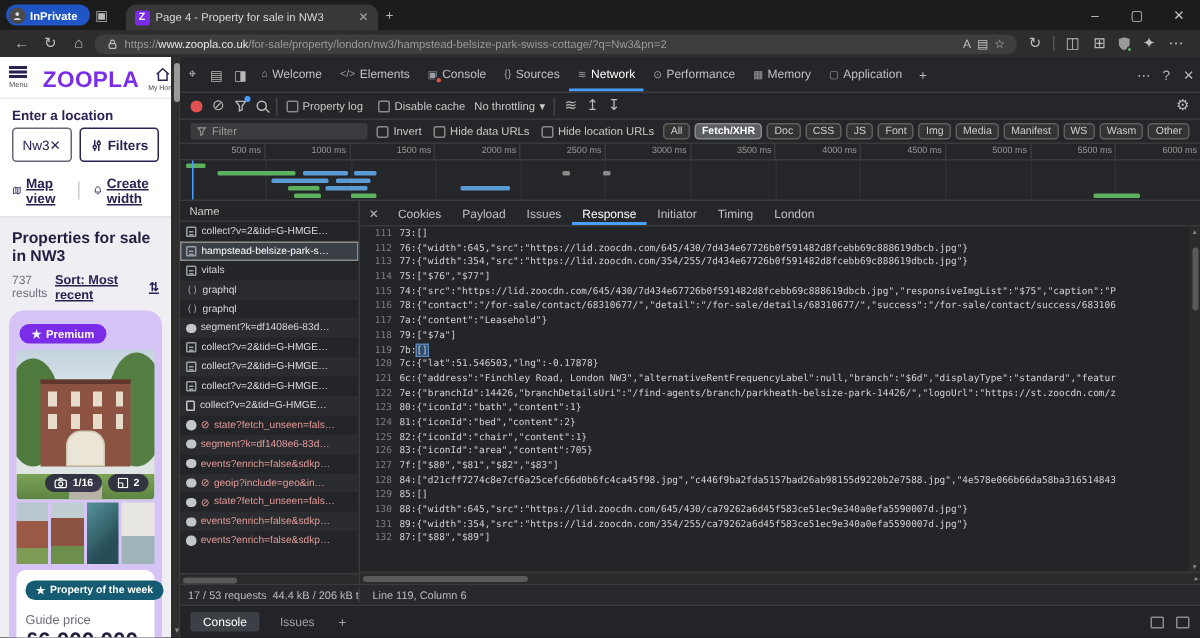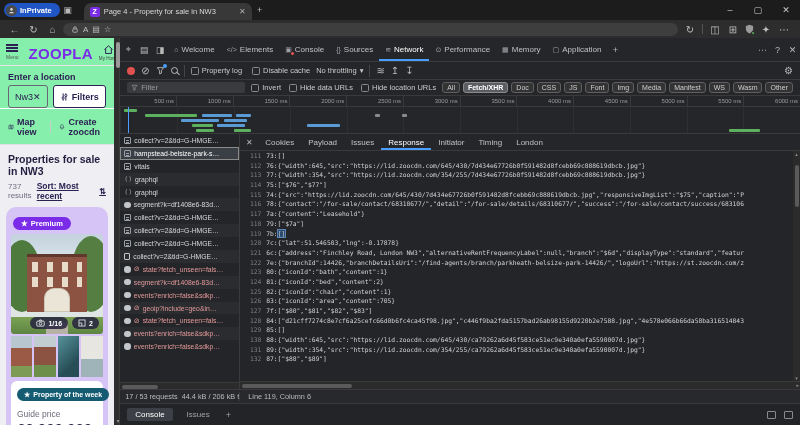--- a/index.html
+++ b/index.html
@@ -25,38 +25,38 @@
   .url-ic{color:#c0c0c0;font-size:8px}
   .ab-right{display:flex;align-items:center;gap:6px;padding:0 4px}
   .ab-right .nav-ic{width:12px}
   .vdiv{width:1px;height:10px;background:#555}
   .shield{position:relative;width:9px;height:10px}
   .shield svg{display:block}
   .shield .dot{position:absolute;right:-1px;bottom:-1px;width:4px;height:4px;border-radius:50%;background:#5dbb63;border:1px solid #2d2d2d}
   
   .content{position:absolute;top:38px;left:0;right:0;bottom:0;display:flex}
   
-  .zp{width:172px;background:#86efac;position:relative;overflow:hidden;color:#2b2152}
+  .zp{width:172px;background:#ffffff;position:relative;overflow:hidden;color:#2b2152}
   .zp-head{display:flex;align-items:flex-start;padding:5px 6px 3px 6px;gap:4px}
   .zp-menu{display:flex;flex-direction:column;align-items:center;gap:1px}
   .burger i{display:block;width:12px;height:1.6px;background:#2b2152;margin:1.4px 0}
   .zp-menu-lbl{font-size:5px;color:#555}
   .zp-logo{font-size:15px;font-weight:800;color:#7B2CE8;letter-spacing:.3px;margin:2px 2px 0 6px;flex:1;text-transform:uppercase}
   .zp-nav{display:flex;gap:7px;margin-top:1px}
   .zp-nav .nvi{display:flex;flex-direction:column;align-items:center;gap:1px}
   .zp-nav .nvi svg{width:11px;height:11px}
   .zp-nav .nvi span{font-size:4.6px;color:#444;white-space:nowrap}
   .zp-loc{font-size:9px;font-weight:bold;padding:6px 8px 3px 8px;border-top:1px solid #e7e7e7}
   .zp-searchrow{display:flex;gap:5px;padding:0 8px}
   .zp-input{flex:1;height:23px;border:1.4px solid #6b6476;border-radius:3px;display:flex;align-items:center;padding:0 6px;font-size:9px;color:#2b2152}
   .zp-input .val{flex:1}
   .zp-clear{color:#2b2152;font-size:9px}
   .zp-filters{height:23px;width:56px;border:1.4px solid #2b2152;border-radius:3px;background:#fff;display:flex;align-items:center;justify-content:center;gap:3px;font-size:9px;font-weight:bold;color:#2b2152}
   .zp-links{display:flex;align-items:center;padding:8px 8px 7px 8px;border-top:1px solid #fff;gap:6px}
-  .zp-link{display:flex;align-items:center;gap:3px;font-size:9px;font-weight:bold;color:#2b2152;}
+  .zp-link{display:flex;align-items:center;gap:3px;font-size:9px;font-weight:bold;color:#2b2152;text-decoration:underline}
   .zp-sep{width:1px;height:12px;background:#ccc;margin:0 3px}
   .zp-body{background:#efeef3;border-top:1px solid #e2e2e6;padding:6px 6px 0 6px;height:100%}
   .zp-title{font-size:10.5px;font-weight:bold;color:#241d3f;padding:2px 2px 4px 2px}
   .zp-resrow{display:flex;align-items:center;justify-content:space-between;padding:0 2px 6px 2px}
   .zp-results{font-size:8px;color:#716d7e}
   .zp-sort{display:flex;align-items:center;gap:18px;font-size:8.5px;font-weight:bold;text-decoration:underline}
   .sorticon{font-size:8px;text-decoration:none}
   .zp-card{background:#d7c4f6;border-radius:10px;padding:5px;margin:0 0 4px 0}
   .zp-premium{display:inline-flex;align-items:center;gap:3px;background:#7B2CE8;color:#fff;font-size:7.5px;font-weight:bold;border-radius:8px;padding:2px 8px;margin:1px 0 4px 2px}
   .zp-photo{position:relative;height:100px;border-radius:3px;overflow:hidden;background:linear-gradient(180deg,#c3d2dd 0%,#e6edf1 40%,#dfe5e2 45%)}
@@ -196,20 +196,21 @@
 
   <div class="addressbar">
     <span class="nav-ic">←</span>
     <span class="nav-ic">↻</span>
     <span class="nav-ic">⌂</span>
     <div class="urlbox">
       <svg width="8" height="9" viewBox="0 0 10 10">
           <rect x="2.2" y="4.4" width="5.6" height="4" rx="0.8" fill="none" stroke="#bdbdbd" stroke-width="1"></rect>
           <path d="M3.4 4.4 V3.2 a1.6 1.6 0 0 1 3.2 0 V4.4" fill="none" stroke="#bdbdbd" stroke-width="1"></path>
         </svg>
+      <span class="urltxt"><span>https://</span><b>www.zoopla.co.uk</b><span>/for-sale/property/london/nw3/hampstead-belsize-park-swiss-cottage/?q=Nw3&amp;pn=2</span></span>
       <span class="url-ic">A</span>
       <span class="url-ic">▤</span>
       <span class="url-ic">☆</span>
     </div>
     <div class="ab-right">
       <span class="nav-ic">↻</span>
       <span class="vdiv"></span>
       <span class="nav-ic">◫</span>
       <span class="nav-ic">⊞</span>
       <span class="shield">
@@ -267,21 +268,21 @@
           <svg width="10" height="10" viewBox="0 0 10 10">
               <path d="M1.5 2.5 L4 1.5 L6 2.5 L8.5 1.5 V7.5 L6 8.5 L4 7.5 L1.5 8.5 Z M4 1.5 V7.5 M6 2.5 V8.5" fill="none" stroke="#2b2152" stroke-width="0.9"></path>
             </svg>
           <span>Map view</span>
         </span>
         <span class="zp-sep"></span>
         <span class="zp-link">
           <svg width="10" height="10" viewBox="0 0 10 10">
               <path d="M5 1.2 C6.8 1.2 7.4 2.8 7.4 4.3 L8 6.6 H2 L2.6 4.3 C2.6 2.8 3.2 1.2 5 1.2 Z M4 7.6 a1 1 0 0 0 2 0" fill="none" stroke="#2b2152" stroke-width="0.9"></path>
             </svg>
-          <span>Create zoocdn</span>
+          <span>Create width</span>
         </span>
       </div>
       <div class="zp-body">
         <div class="zp-title">Properties for sale in NW3</div>
         <div class="zp-resrow">
           <span class="zp-results">737 results</span>
           <span class="zp-sort">
               <span>Sort: Most recent</span>
               <span class="sorticon">⇅</span>
             </span>
@@ -512,20 +513,21 @@
               <div class="wbar x" style="left: 37.5%; width: 0.7%; top: 7px;"></div>
               <div class="wbar x" style="left: 41.5%; width: 0.7%; top: 7px;"></div>
               <div class="wbar g" style="left: 89.5%; width: 4.6%; top: 22px;"></div>
             </div>
           <div class="marker" id="marker" style="left: 1.1%;"></div>
         </div>
       </div>
 
       <div class="dt-main">
         <div class="dt-names">
+          <div class="nm-head">Name</div>
           <div class="nm-rows" id="req-list">
               <div class="req">
                 <span class="ric ic-xhr"></span>
                 <span>collect?v=2&amp;tid=G-HMGE…</span>
               </div>
               <div class="req selected">
                 <span class="ric ic-xhr"></span>
                 <span>hampstead-belsize-park-s…</span>
               </div>
               <div class="req">

